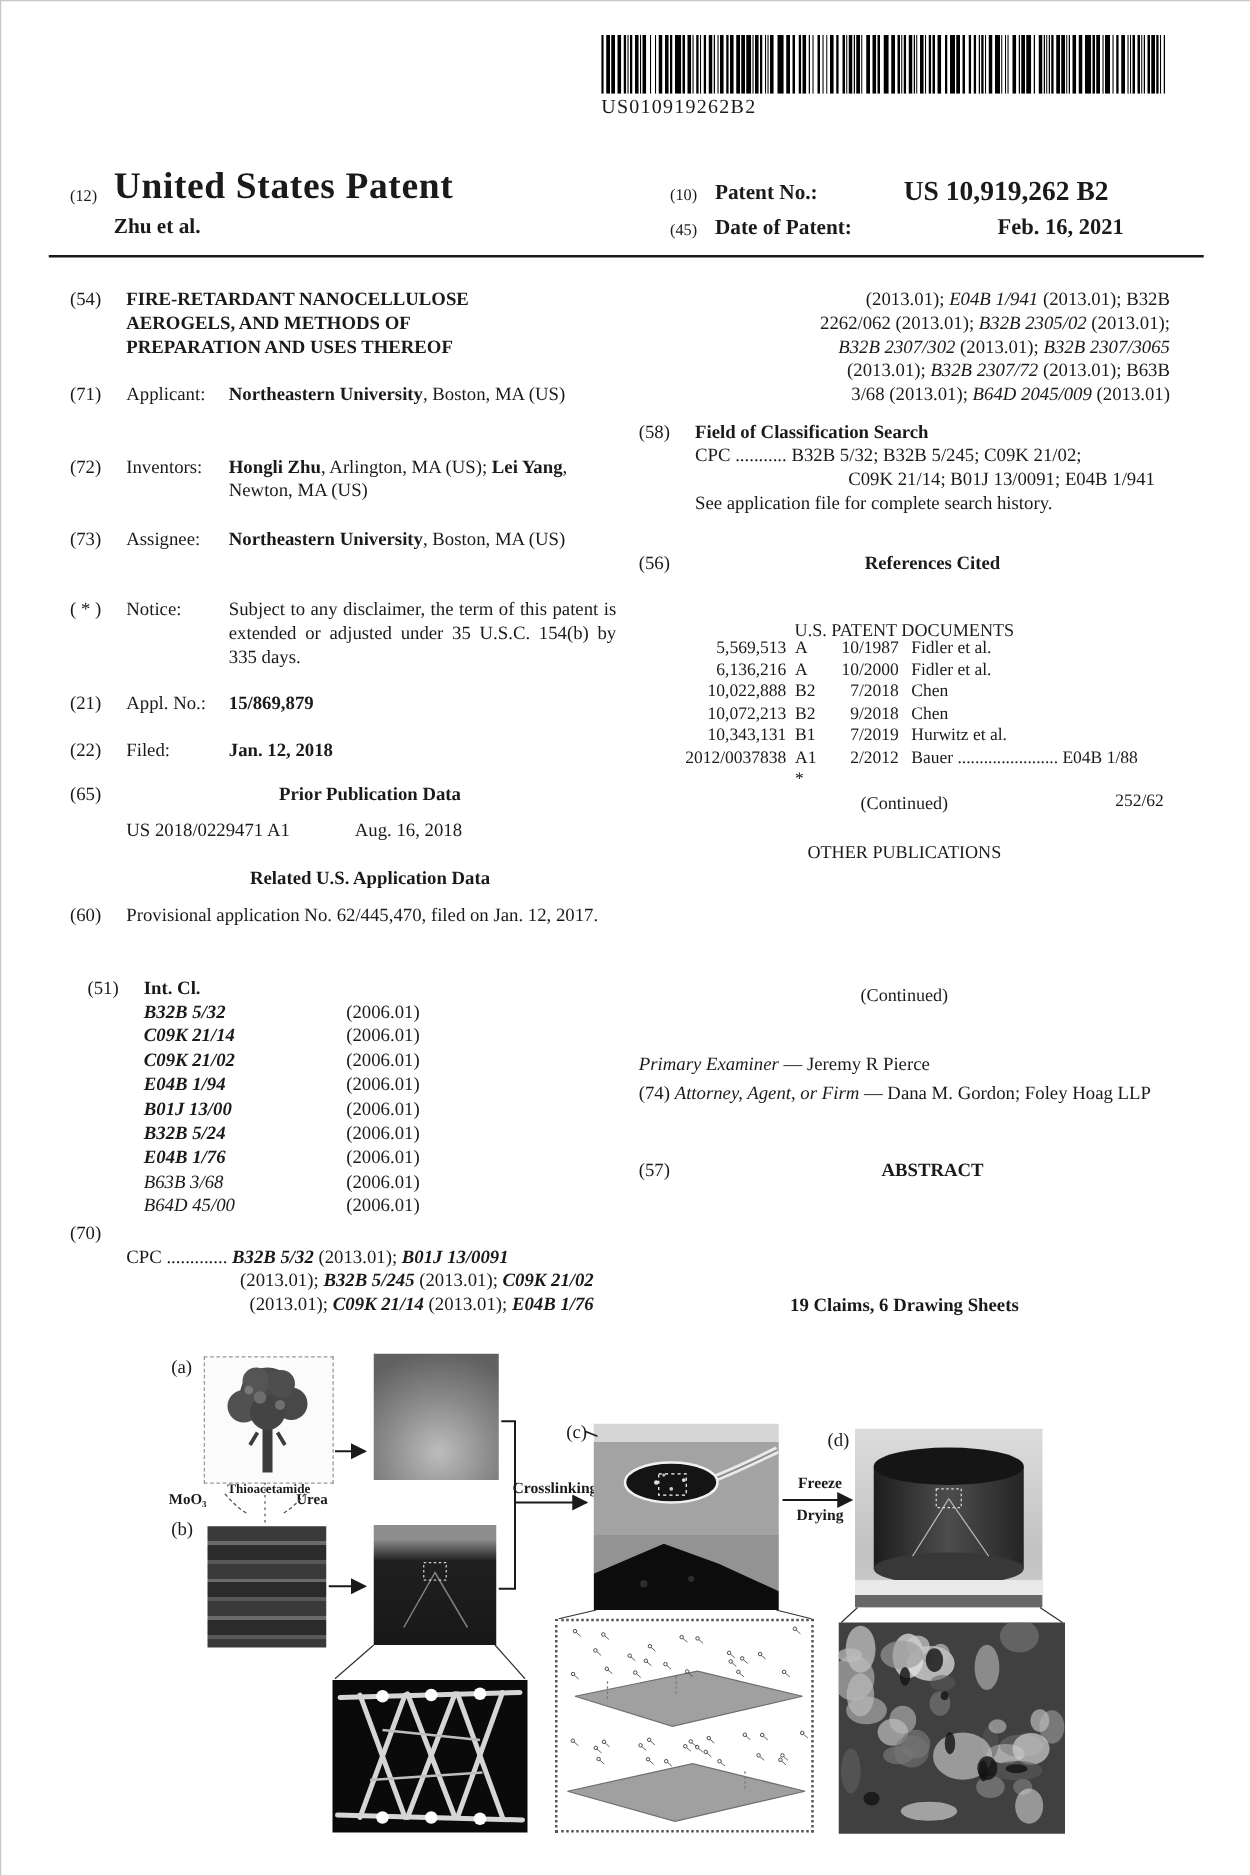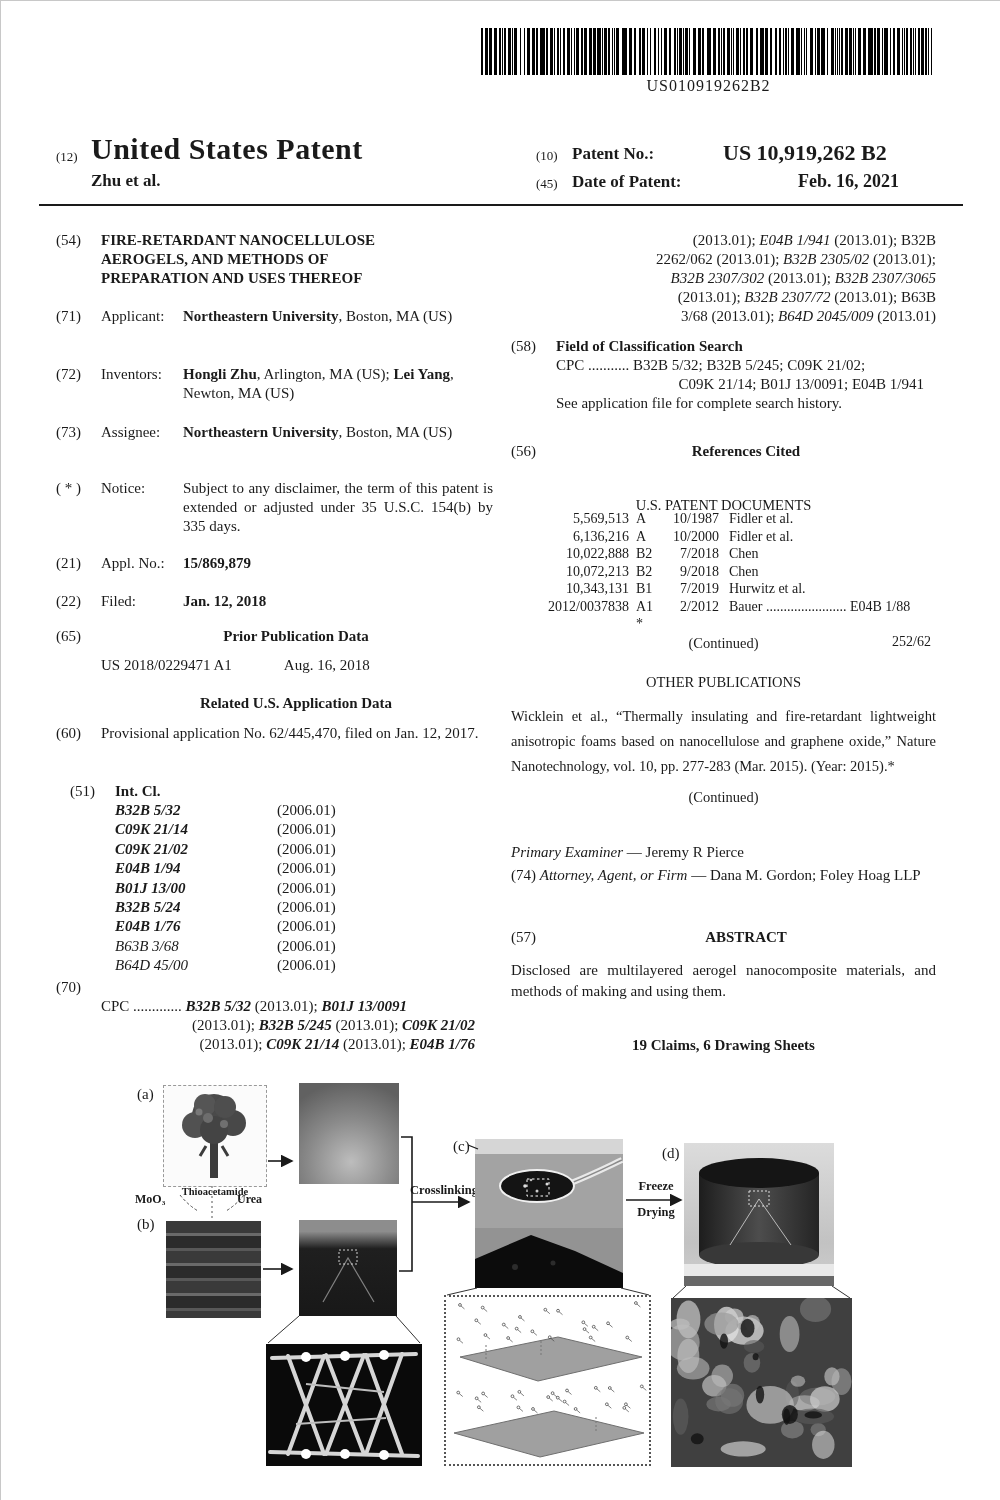--- a/index.html
+++ b/index.html
@@ -12,21 +12,21 @@
   .h-title{font-size:30px;font-weight:700;letter-spacing:.5px;}
   .h-auth{font-size:17px;font-weight:700;}
   .h-lab{font-size:17px;font-weight:700;}
   .h-pn{font-size:22px;font-weight:700;}
   .h-date{font-size:18px;font-weight:700;}
   .rule{position:absolute;left:38px;width:924px;height:2px;background:#1a1a1a;}
   
   #barcode-bars{display:flex;align-items:stretch;height:47px;overflow:hidden;}
   #barcode-bars .bar{background:#000;flex:none;height:100%;}
   #barcode-bars .gap{background:#fff;flex:none;height:100%;}
-  .bc-num{text-align:center;font-size:16px;letter-spacing:1px;}
+  .bc-num{font-size:16px;letter-spacing:1px;}
   
   .body15{font-size:15px;line-height:19px;}
   .row{display:grid;grid-template-columns:45px 82px 1fr;font-size:15px;line-height:19px;}
   .row2{display:grid;grid-template-columns:45px 1fr;font-size:15px;line-height:19px;}
   .num{white-space:nowrap;}
   .lab{}
   .val{}
   .bold{font-weight:700;}
   .just{text-align:justify;}
   .chead{text-align:center;font-weight:700;font-size:15px;}
@@ -500,35 +500,33 @@
         <span class="pno">2012/0037838</span>
         <span class="pkind">A1 *</span>
         <span class="pdate">2/2012</span>
         <span class="pname">Bauer ....................... E04B 1/88</span>
       </div>
     <div class="pextra2">252/62</div>
   </div>
   <div class="blk cont" style="left:510px;top:634px;width:425px;">(Continued)</div>
 
   <div class="blk csub" style="left:510px;top:673px;width:425px;">OTHER PUBLICATIONS</div>
-  <div class="blk just" style="left:510px;top:703px;width:425px;font-size:14.5px;line-height:25px;">Wicklein et al., “Thermally insulating and fire-retardant lightweight anisotropic foams based on nanocellulose and graphene oxide,” Nature Nanotechnology, vol. 10, pp. 277-283 (Mar. 2015). (Year: 2015).*</div>
   <div class="blk cont" style="left:510px;top:788px;width:425px;">(Continued)</div>
 
   <div class="blk body15" style="left:510px;top:842px;width:425px;">
     <span class="ital">Primary Examiner</span><span> — Jeremy R Pierce</span>
   </div>
   <div class="blk body15" style="left:510px;top:864px;width:425px;line-height:21px;">
     <span>(74) </span><span class="ital">Attorney, Agent, or Firm</span><span> — Dana M. Gordon; Foley Hoag LLP</span>
   </div>
 
   <div class="blk row2" style="left:510px;top:927px;width:425px;">
     <span class="num">(57)</span>
     <span class="chead">ABSTRACT</span>
   </div>
-  <div class="blk just" style="left:510px;top:959px;width:425px;font-size:15px;line-height:21px;">Disclosed are multilayered aerogel nanocomposite materials, and methods of making and using them.</div>
 
   <div class="blk chead" style="left:510px;top:1036px;width:425px;">19 Claims, 6 Drawing Sheets</div>
 
   <div class="fig">
 
     <div class="flabel" style="left:6px;top:3px;">(a)</div>
     <div class="tree-box">
       <svg width="100" height="98" viewBox="0 0 100 98">
         <rect x="46" y="52" width="8" height="40" fill="#3c3c3c"></rect>
         <path d="M42,60 L36,70 M58,60 L64,70" stroke="#3c3c3c" stroke-width="3"></path>

